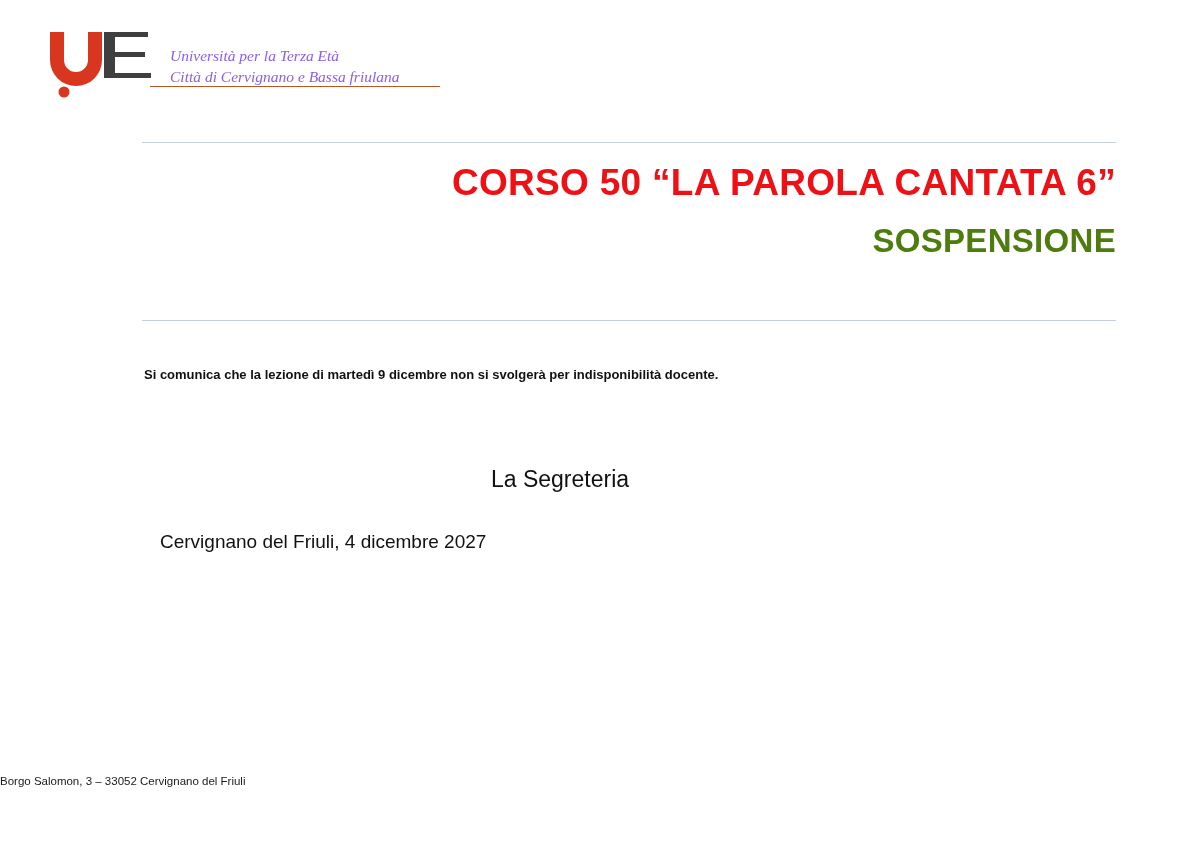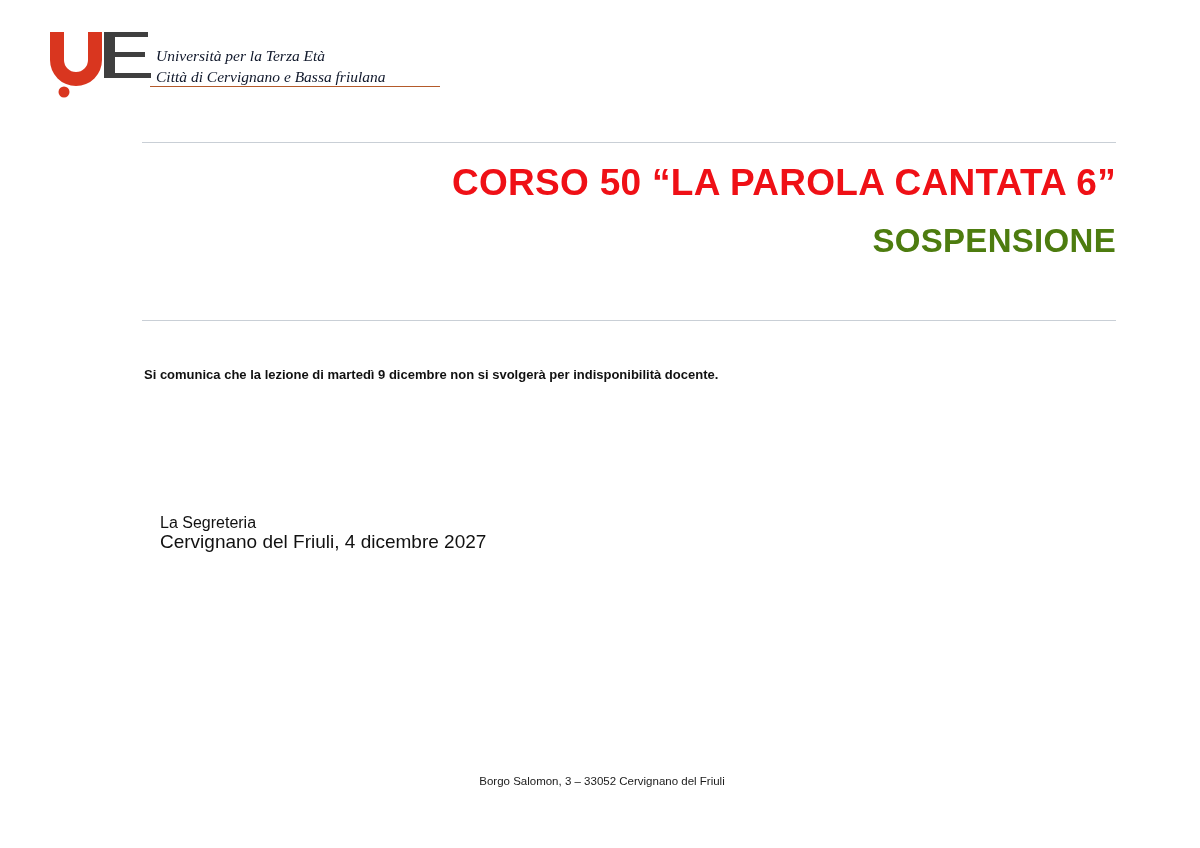--- a/index.html
+++ b/index.html
@@ -33,26 +33,27 @@
   }
   .logo-mark {
     position: relative;
     width: 112px;
     height: 72px;
   }
   .logo-mark svg {
     display: block;
   }
   .org-name {
+    margin-left: 14px;
     margin-top: 20px;
     font-family: "Liberation Serif", serif;
     font-style: italic;
     font-size: 15.5px;
     line-height: 1.35;
-    color: #0f172a;
+    color: #8b5cf6;
     white-space: nowrap;
   }
   .org-rule {
     position: absolute;
     left: 150px;
     top: 86px;
     width: 290px;
     height: 1px;
     background: #b45a2a;
   }
@@ -108,44 +109,41 @@
     text-align: justify;
     text-justify: inter-word;
     color: #111111;
     font-weight: bold;
   }
   .signature {
     position: absolute;
     left: 160px;
     top: 466px;
     width: 800px;
-    text-align: left;
-    font-size: 16px;
+    text-align: center;
+    font-size: 23px;
     color: #111111;
-    margin-top: 48px;
   }
   .place-date {
     position: absolute;
     left: 160px;
     top: 531px;
     font-size: 19px;
     color: #111111;
   }
 
   
   .footer {
     position: absolute;
     left: 0;
     top: 773px;
     width: 1132px;
-    text-align: center;
     font-size: 11.5px;
     line-height: 1.55;
     color: #1a1a1a;
-    margin-left: 36px;
   }
   .footer a {
     color: #c0392b;
     text-decoration: underline;
   }
   .footer .line2 span {
     white-space: nowrap;
   }
 </style>
 </head>

